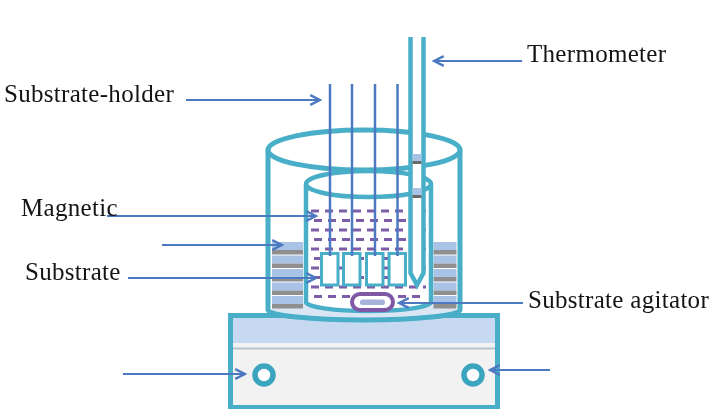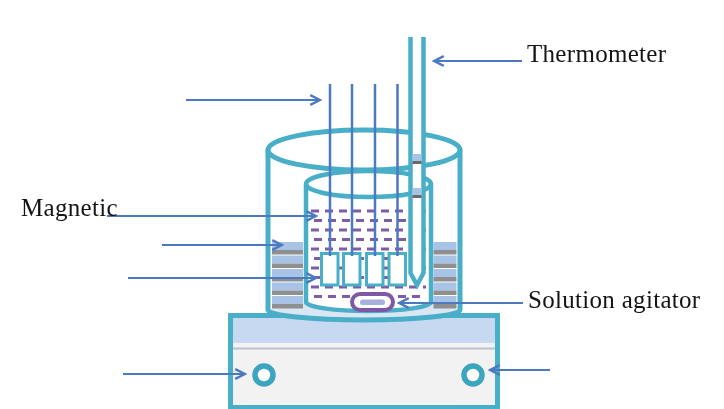--- a/index.html
+++ b/index.html
@@ -131,15 +131,17 @@
       <line x1="107" y1="184" x2="316" y2="184" marker-end="url(#ah)"></line>
       <line x1="162" y1="213" x2="282" y2="213" marker-end="url(#ah)"></line>
       <line x1="128" y1="246" x2="316" y2="246" marker-end="url(#ah)"></line>
       <line x1="523" y1="271" x2="399" y2="271" marker-end="url(#ah)"></line>
       <line x1="123" y1="342" x2="245" y2="342" marker-end="url(#ah)"></line>
       <line x1="550" y1="338" x2="490" y2="338" marker-end="url(#ah)"></line>
     </g>
   </svg>
 
   <div class="lbl" style="left:527px;top:8px">Thermometer</div>
+  <div class="lbl" style="left:4px;top:48px">Substrate-holder</div>
   <div class="lbl" style="left:21px;top:162px">Magnetic</div>
-  <div class="lbl" style="left:528px;top:254px">Solution agitator</div>
+  <div class="lbl" style="left:25px;top:226px">Substrate</div>
+  <div class="lbl" style="left:528px;top:254px">Substrate agitator</div>
 </div>
 
 </body></html>

